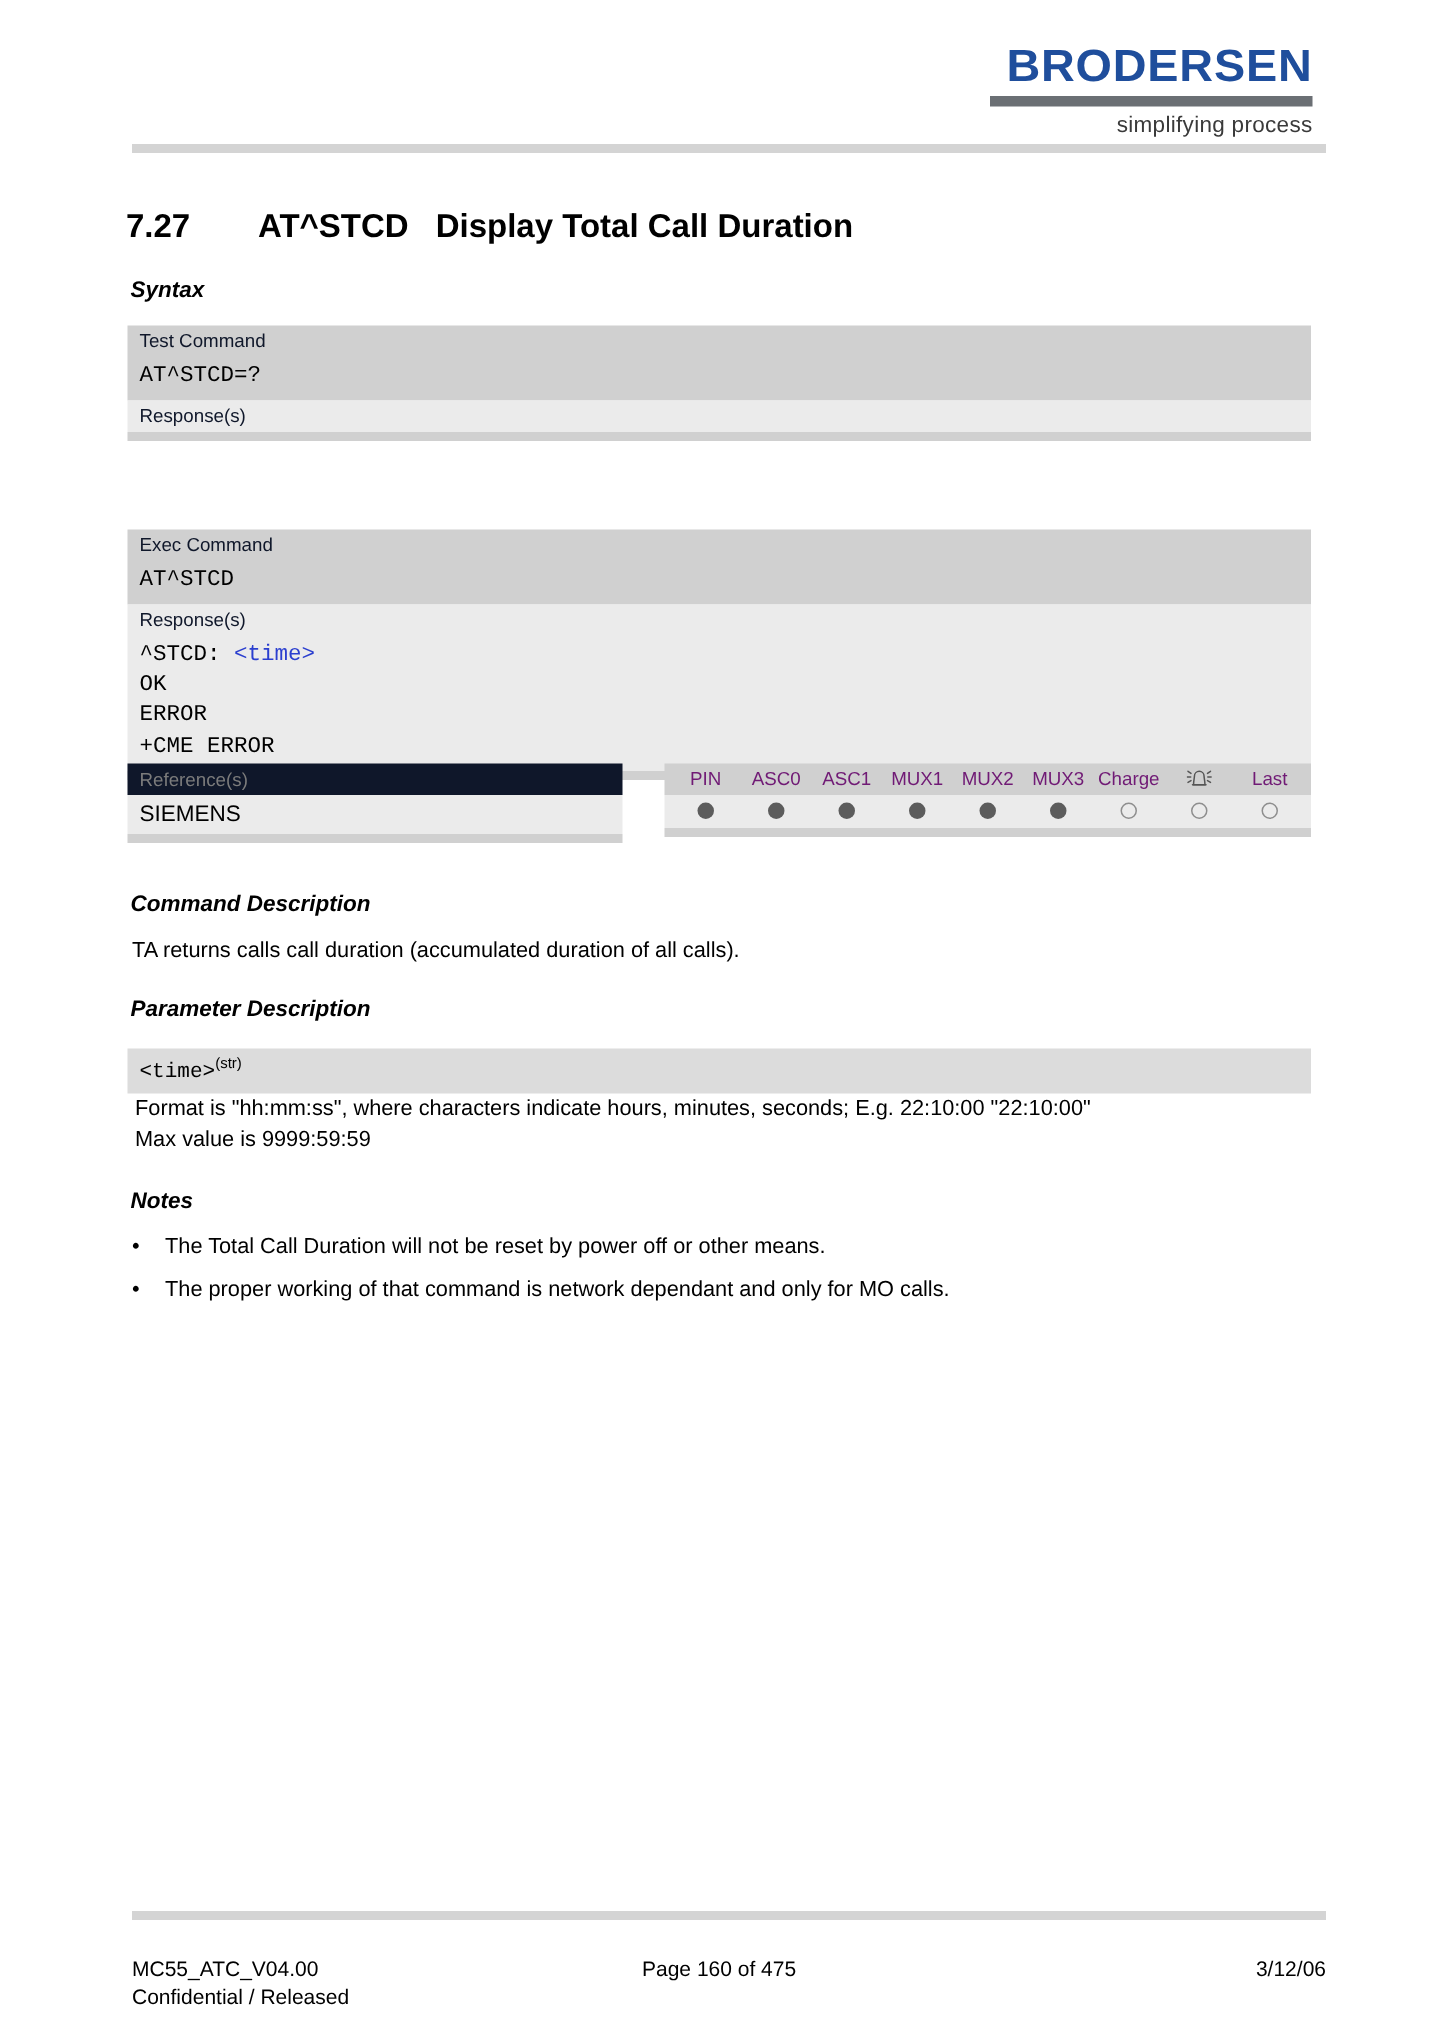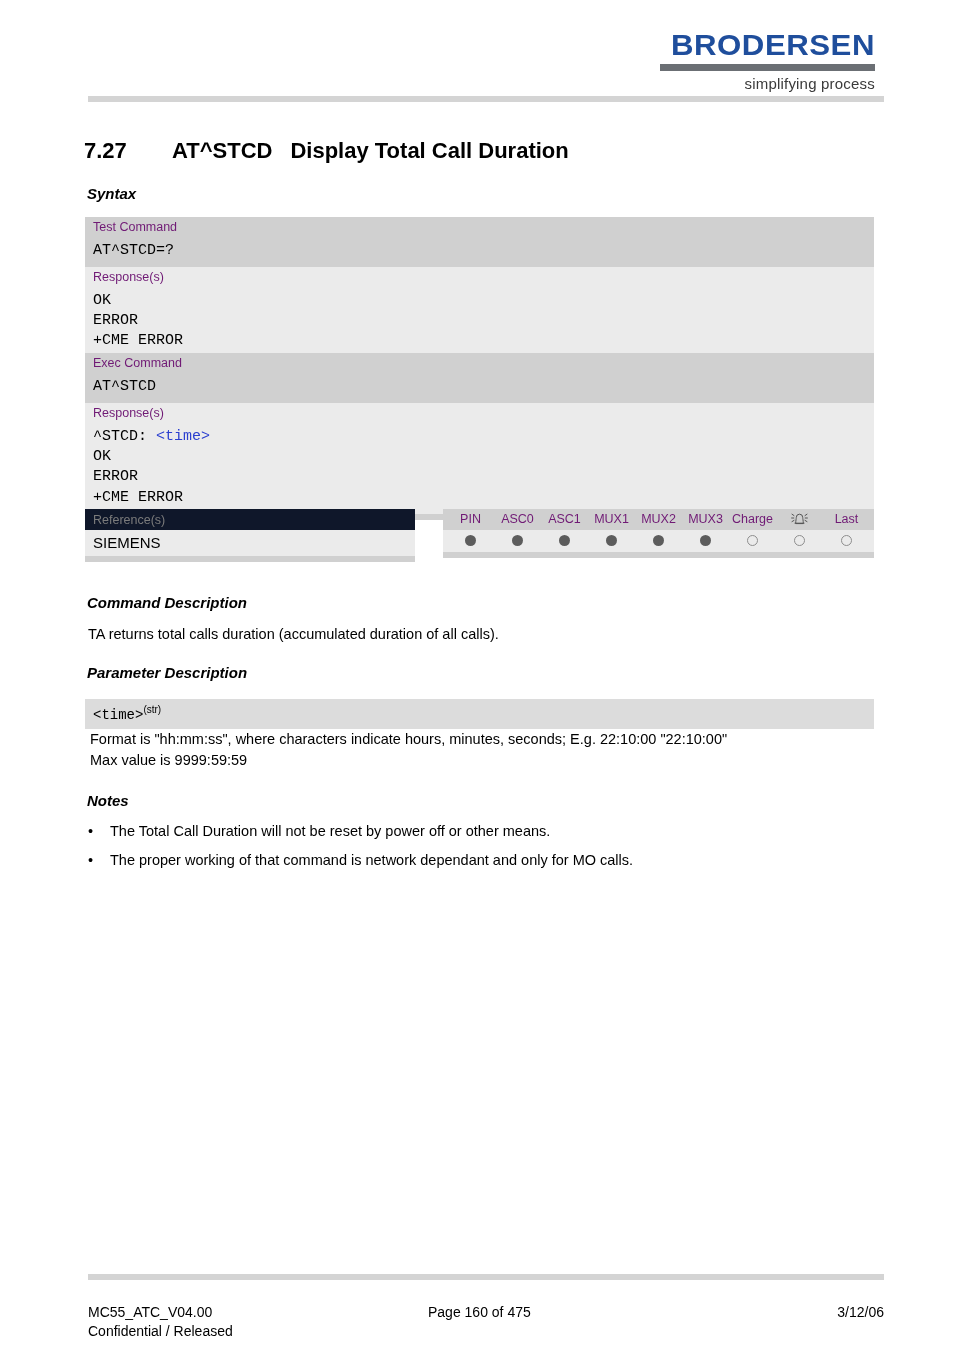--- a/index.html
+++ b/index.html
@@ -86,21 +86,21 @@
   }
 
   
   .syn-table {
     position: absolute;
     left: 85px;
     width: 789px;
   }
   .syn-label {
     background: #d0d0d0;
-    color: #701a75;
+    color: #0f172a;
     font-size: 12.5px;
     padding: 4px 8px 3px 8px;
     line-height: 1.1;
   }
   .syn-code {
     background: #d0d0d0;
     font-family: "Liberation Mono", monospace;
     font-size: 15px;
     padding: 3px 8px 6px 8px;
     line-height: 1.35;
@@ -266,23 +266,20 @@
   <div class="sec-title">
     <span class="sec-num">7.27</span><span class="sec-cmd">AT^STCD</span><span>Display Total Call Duration</span>
   </div>
 
   <div class="h-syntax">Syntax</div>
 
   <div class="syn-table" style="top:217px;">
     <div class="syn-label">Test Command</div>
     <div class="syn-code"><span>AT</span><span class="caret">^</span><span>STCD=?</span></div>
     <div class="syn-label resp">Response(s)</div>
-    <div class="syn-code resp"><span>OK</span>
-<span>ERROR</span>
-<span>+CME ERROR</span></div>
     <div class="syn-gapbar"></div>
   </div>
 
   <div class="syn-table" style="top:353px;">
     <div class="syn-label">Exec Command</div>
     <div class="syn-code"><span>AT</span><span class="caret">^</span><span>STCD</span></div>
     <div class="syn-label resp">Response(s)</div>
     <div class="syn-code resp"><span class="caret">^</span><span>STCD: </span><span class="param-blue">&lt;time&gt;</span>
 <span>OK</span>
 <span>ERROR</span>
@@ -347,21 +344,21 @@
           <span class="dot empty"></span>
         </div>
       <div>
           <span class="dot empty"></span>
         </div>
     </div>
     <div class="cap-foot"></div>
   </div>
 
   <div class="h-sub" style="top:594px;">Command Description</div>
-  <div class="body-text" style="top:624px;">TA returns total calls duration (accumulated duration of all calls).</div>
+  <div class="body-text" style="top:624px;">TA returns calls call duration (accumulated duration of all calls).</div>
 
   <div class="h-sub" style="top:664px;">Parameter Description</div>
   <div class="param-bar" style="top:699px;">
     <span class="param-name">&lt;time&gt;</span><span class="param-sup">(str)</span>
   </div>
   <div class="param-lines" style="top:729px;">
     <div>Format is "hh:mm:ss", where characters indicate hours, minutes, seconds; E.g. 22:10:00 "22:10:00"</div>
     <div>Max value is 9999:59:59</div>
   </div>
 

